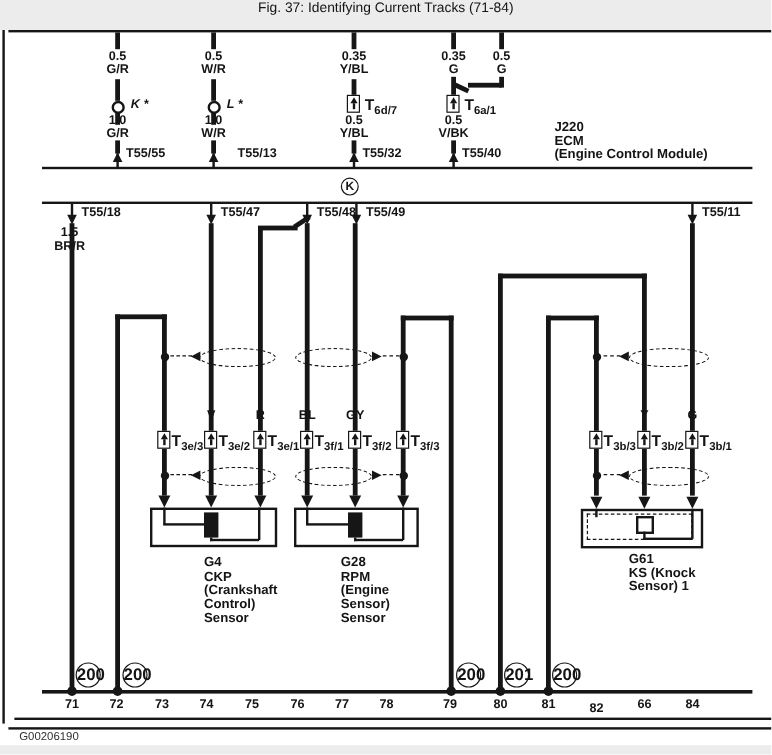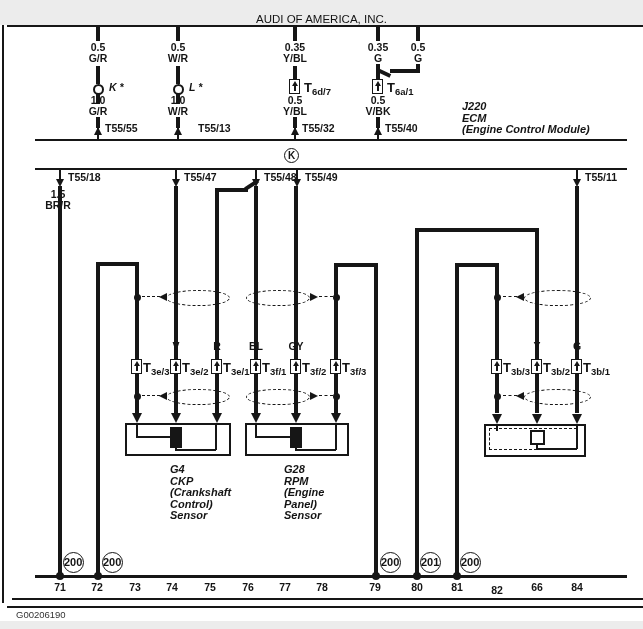--- a/index.html
+++ b/index.html
@@ -21,37 +21,37 @@
   .dot{position:absolute;width:7px;height:7px;border-radius:50%;background:#161616}
   .tri-u{position:absolute;width:0;height:0;border-left:4px solid transparent;border-right:4px solid transparent;border-bottom:8px solid #161616}
   .tri-dn{position:absolute;width:0;height:0;border-left:4px solid transparent;border-right:4px solid transparent;border-top:8px solid #161616}
   .tri-big{position:absolute;width:0;height:0;border-left:5px solid transparent;border-right:5px solid transparent;border-top:10px solid #161616}
   .tri-l{position:absolute;width:0;height:0;border-top:4px solid transparent;border-bottom:4px solid transparent;border-right:8px solid #161616}
   .tri-r{position:absolute;width:0;height:0;border-top:4px solid transparent;border-bottom:4px solid transparent;border-left:8px solid #161616}
   .node{position:absolute;width:7px;height:7px;border:2px solid #161616;border-radius:50%;background:#fff}
   .cic{position:absolute;width:9px;height:13px;border:1.5px solid #161616;background:#fff}
   .cic .a{width:0;height:0;border-left:3px solid transparent;border-right:3px solid transparent;border-bottom:5px solid #161616;margin:1px auto 0}
   .cic .s{width:2px;height:5px;background:#161616;margin:0 auto}
-  .gnd{position:absolute;width:19px;height:19px;border:1.5px solid #161616;border-radius:50%;font-weight:bold;font-size:11px;line-height:19px;background:#fff}
+  .gnd{position:absolute;width:19px;height:19px;border:1.5px solid #161616;border-radius:50%;font-weight:bold;font-size:14px;line-height:19px;text-align:center;background:#fff}
   .box{position:absolute;border:2px solid #161616}
   .dbox{position:absolute;border:1.6px dashed #161616}
   .blk{position:absolute;background:#161616}
   .sq{position:absolute;border:2px solid #161616;background:#fff}
-  .sens{position:absolute;font-weight:bold;font-style:italic;font-size:11px;line-height:11.5px;white-space:nowrap}
+  .sens{position:absolute;font-weight:bold;font-size:11px;line-height:11.5px;white-space:nowrap}
   .diag{position:absolute;width:15px;height:4px;background:#161616;transform:rotate(-33deg)}
   .diag2{position:absolute;width:14px;height:4px;background:#161616;transform:rotate(25deg)}
   .docid{position:absolute;font-size:9.5px;color:#333}
 </style>
 </head>
 <body>
 
 <div class="stage">
 
   <div class="bar" style="top:0;height:25px"></div>
-  <div class="title" style="top:13px">AUDI OF AMERICA, INC.</div>
+  <div class="title">Fig. 37: Identifying Current Tracks (71-84)</div>
   <div class="rule" style="left:7px;top:25px;width:636px;height:2px"></div>
   <div class="rule" style="left:2px;top:25px;width:2px;height:578px"></div>
 
   <div class="v" style="left:96px;top:27px;height:14px"></div>
   <div class="v" style="left:176px;top:27px;height:14px"></div>
   <div class="v" style="left:293px;top:27px;height:14px"></div>
   <div class="v" style="left:376px;top:27px;height:14px"></div>
   <div class="v" style="left:416px;top:27px;height:14px"></div>
 
   <div class="lbl ctr" style="left:98px;top:42px">
@@ -309,22 +309,27 @@
     <div>G4</div>
     <div>CKP</div>
     <div>(Crankshaft</div>
     <div>Control)</div>
     <div>Sensor</div>
   </div>
   <div class="sens" style="left:284px;top:464px">
     <div>G28</div>
     <div>RPM</div>
     <div>(Engine</div>
-    <div>Panel)</div>
+    <div>Sensor)</div>
     <div>Sensor</div>
+  </div>
+  <div class="sens" style="left:524px;top:461px">
+    <div>G61</div>
+    <div>KS (Knock</div>
+    <div>Sensor) 1</div>
   </div>
 
   <div class="gnd" style="left:63px;top:552px">200</div>
   <div class="gnd" style="left:102px;top:552px">200</div>
   <div class="gnd" style="left:380px;top:552px">200</div>
   <div class="gnd" style="left:420px;top:552px">201</div>
   <div class="gnd" style="left:460px;top:552px">200</div>
 
 
   <div class="rule" style="left:35px;top:575px;width:592px;height:3px"></div>

